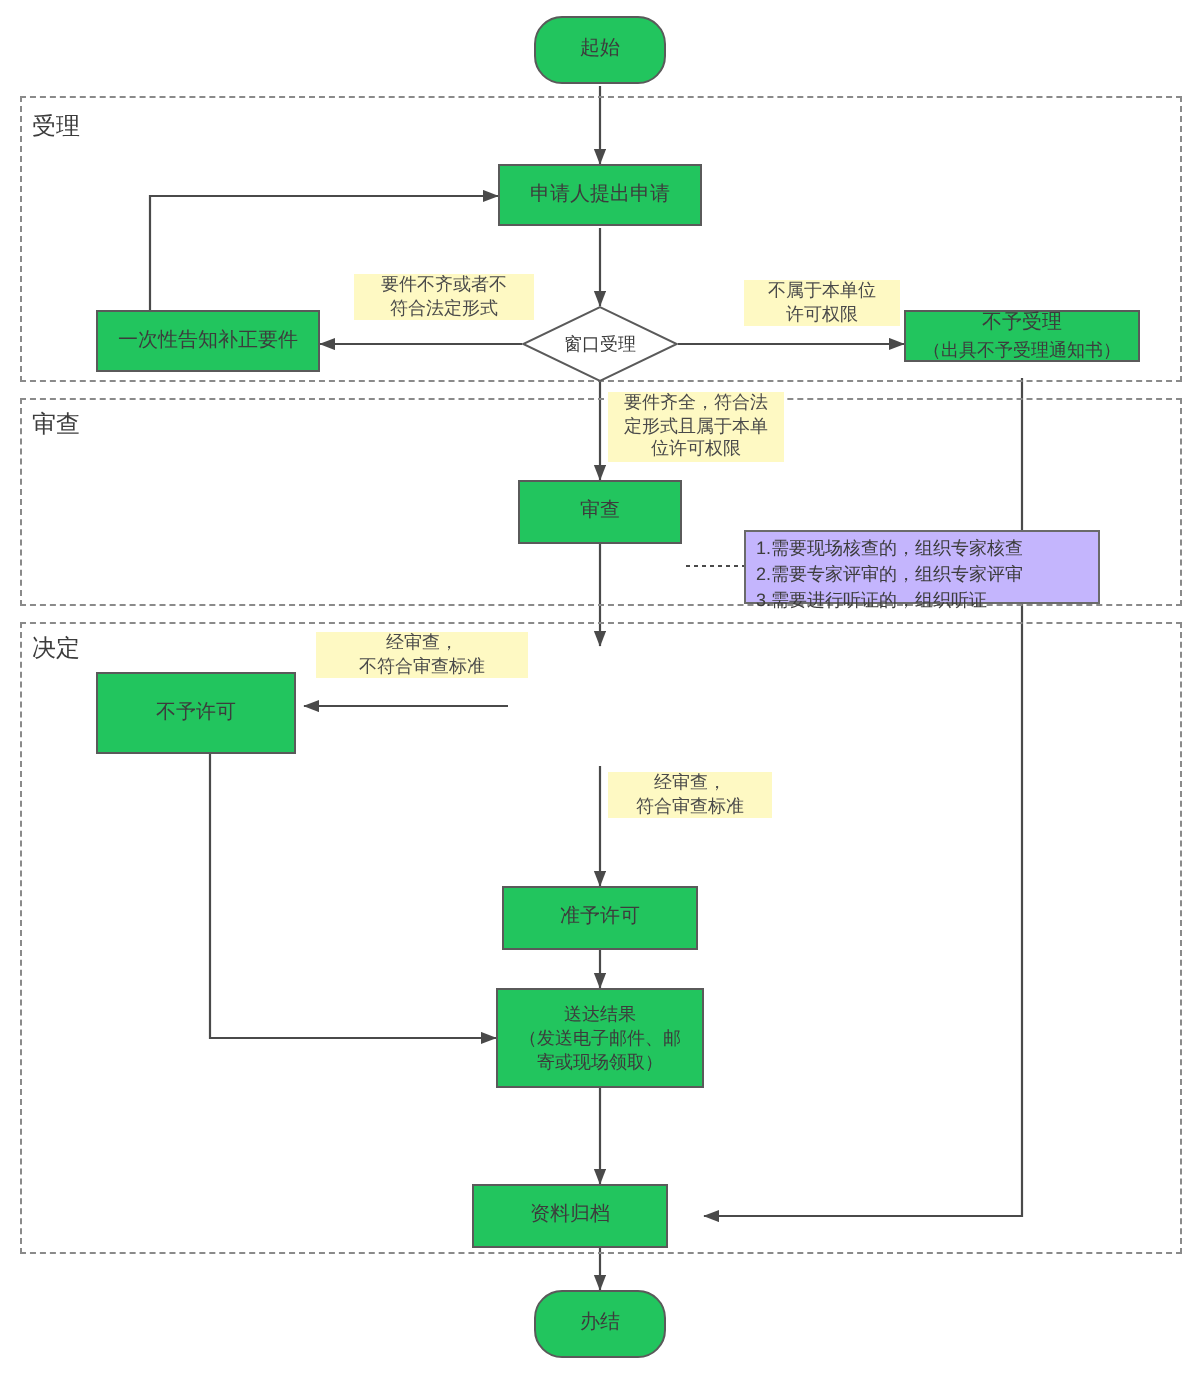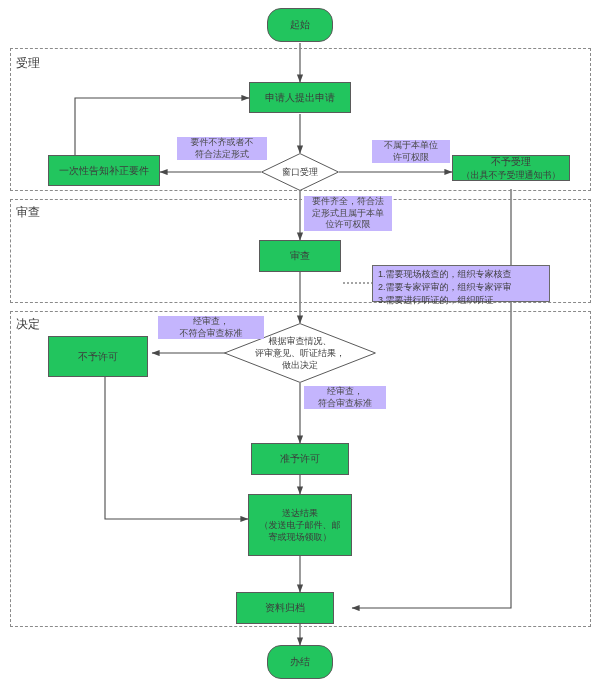--- a/index.html
+++ b/index.html
@@ -57,21 +57,21 @@
     z-index:2;
     white-space:nowrap;
   }
 
   .edge-label{
     position:absolute;
     font-size:9px;
     color:#4a4a4a;
     text-align:center;
     line-height:1.3;
-    background:#c4b5fd;
+    background:#fef9c3;
     z-index:4;
     white-space:pre-line;
     padding:0 1px;
   }
 
   .note{
     position:absolute;
     box-sizing:border-box;
     border:1px solid #6a6a6a;
     border-left-width:1px;
@@ -168,38 +168,30 @@
   <div class="node process f10" style="left:259px;top:240px;width:82px;height:32px;">
     <span class="txt">审查</span>
   </div>
 
   <div class="note" style="left:372px;top:265px;width:178px;height:37px;">
     <span class="nline">1.需要现场核查的，组织专家核查</span>
     <span class="nline">2.需要专家评审的，组织专家评审</span>
     <span class="nline">3.需要进行听证的，组织听证</span>
   </div>
 
-  <div class="diamond" style="left:224px;top:323px;width:152px;height:60px;">
-    <svg class="dshape" viewBox="0 0 152 60" preserveAspectRatio="none" xmlns="http://www.w3.org/2000/svg">
-      <polygon points="76,0.6 151.4,30 76,59.4 0.6,30" fill="#ffffff" stroke="#5a5a5a" stroke-width="1"></polygon>
-    </svg>
-    <div class="dlabel f9" style="white-space:pre-line;">根据审查情况、
-评审意见、听证结果，
-做出决定</div>
-  </div>
 
   <div class="node process f10" style="left:48px;top:336px;width:100px;height:41px;">
     <span class="txt">不予许可</span>
   </div>
 
   <div class="node process f10" style="left:251px;top:443px;width:98px;height:32px;">
     <span class="txt">准予许可</span>
   </div>
 
-  <div class="node process" style="left:248px;top:494px;width:104px;height:62px;flex-direction:column;">
+  <div class="node process" style="left:248px;top:494px;width:104px;height:50px;flex-direction:column;">
     <span class="txt f9">送达结果</span>
     <span class="txt f9">（发送电子邮件、邮</span>
     <span class="txt f9">寄或现场领取）</span>
   </div>
 
   <div class="node process f10" style="left:236px;top:592px;width:98px;height:32px;">
     <span class="txt">资料归档</span>
   </div>
 
   <div class="node terminator f10" style="left:267px;top:645px;width:66px;height:34px;">

